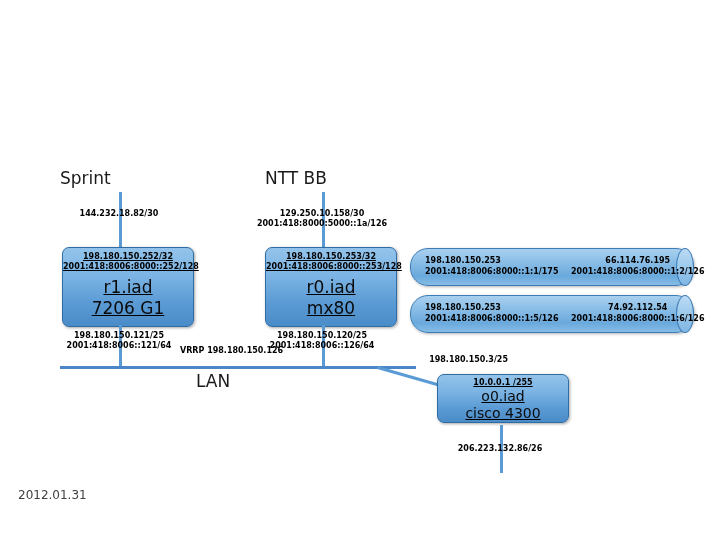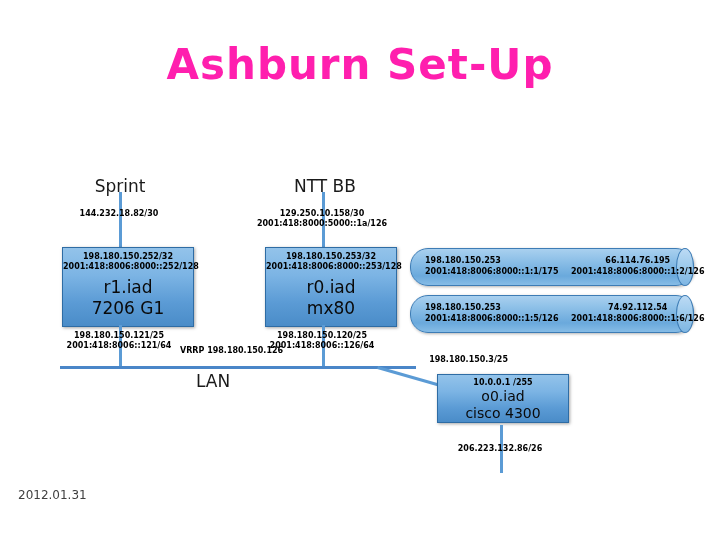--- a/index.html
+++ b/index.html
@@ -19,21 +19,21 @@
     font-size:42px;font-weight:bold;
     color:#ff1fae;
     letter-spacing:1px;
   }
 
   
   .provider{
     position:absolute;
     font-family:"DejaVu Sans", sans-serif;
     font-size:17px;color:#1a1a1a;
-    text-align:center;white-space:nowrap;margin-top:8px;
+    white-space:nowrap;
   }
 
   
   .vlink{position:absolute;background:#5b9bd5;width:3px;}
   .lanbus{
     position:absolute;left:60px;top:366px;width:356px;height:3px;
     background:#4a86c8;
   }
   .diag{
     position:absolute;
@@ -47,25 +47,26 @@
     position:absolute;
     font-family:"DejaVu Sans", sans-serif;
     font-size:8px;font-weight:bold;color:#000;
     line-height:10px;white-space:nowrap;text-align:center;
   }
 
   
   .router{
     position:absolute;
     border:1px solid #2e6ca4;
-    border-radius:0;
+    border-radius:7px;
     background:linear-gradient(180deg,#93c3ea 0%,#7cb4e4 35%,#5b9bd5 70%,#4a8cc8 100%);
     box-shadow:1px 1px 3px rgba(0,0,0,0.35);
     text-align:center;
     color:#000;
+    text-decoration:underline;
   }
   .router .ip{
     font-size:8px;font-weight:bold;line-height:10px;
     padding-top:4px;white-space:nowrap;
   }
   .router .nm{
     font-family:"DejaVu Sans", sans-serif;
     font-size:17px;line-height:21px;color:#0a0a0a;
   }
   .router.small .ip{font-size:8px;padding-top:3px;}
@@ -113,21 +114,20 @@
   .datestamp{
     position:absolute;left:18px;top:488px;
     font-size:12px;color:#3f3f3f;
   }
 </style>
 </head>
 <body>
 
 <div id="slide">
 
-  <div class="title">Ashburn Set-Up</div>
 
   <div class="provider" style="left:60px;top:168px;width:120px;">Sprint</div>
   <div class="provider" style="left:265px;top:168px;width:120px;">NTT BB</div>
 
   <div class="vlink" style="left:119px;top:192px;height:56px;"></div>
   <div class="vlink" style="left:322px;top:192px;height:56px;"></div>
 
   <div class="addr" style="left:49px;top:209px;width:140px;">
     <div>144.232.18.82/30</div>
   </div>

